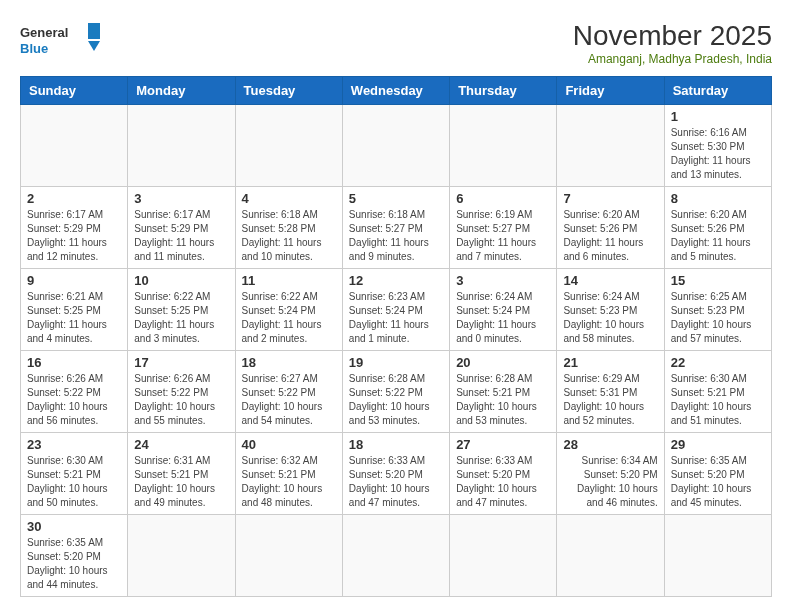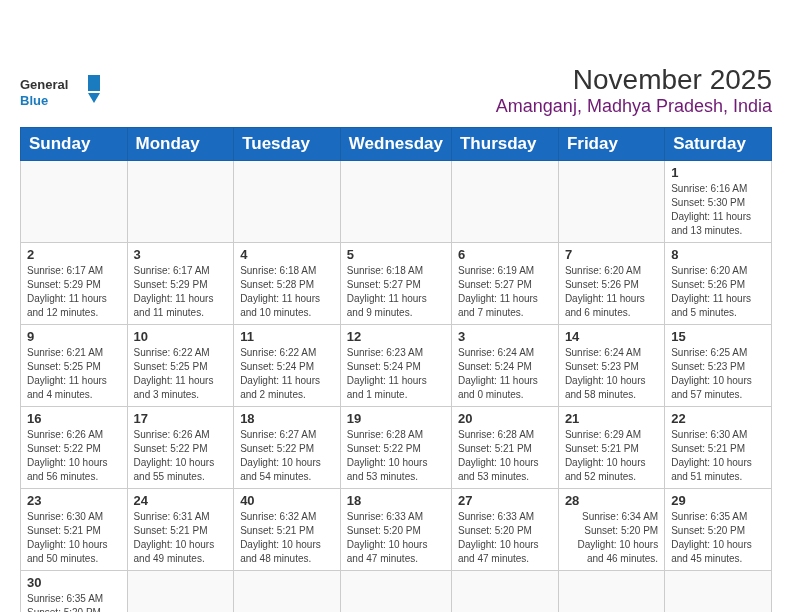--- a/index.html
+++ b/index.html
@@ -6,52 +6,51 @@
     body {
       font-family: Arial, sans-serif;
       background: #fff;
       width: 792px;
       min-height: 612px;
       padding: 20px;
     }
     .header-section {
       display: flex;
       justify-content: space-between;
-      align-items: flex-end;
+      align-items: center;
       margin-bottom: 10px;
-      margin-top: 44px;
     }
     .logo {
       display: flex;
       align-items: center;
       gap: 4px;
     }
     .title-section {
       text-align: right;
     }
     .month-title {
       font-size: 28px;
       font-weight: normal;
       color: #333;
     }
     .location-title {
-      font-size: 18px;
-      color: #701a75;
+      font-size: 12px;
+      color: #4d7c0f;
     }
     .calendar {
       width: 100%;
       border-collapse: collapse;
       border: 1px solid #ccc;
     }
     .calendar th {
       background-color: #1a6bbf;
       color: #fff;
       text-align: left;
       padding: 6px 8px;
-      font-size: 17px;
+      font-size: 13px;
       font-weight: bold;
       border: 1px solid #1560a8;
     }
     .calendar td {
       vertical-align: top;
       padding: 4px 6px;
       border: 1px solid #ccc;
       font-size: 10.5px;
       color: #333;
       width: 14.28%;
@@ -254,21 +253,21 @@
         <td>
           <span class="day-number">20</span>
           <div class="day-info" style="white-space: pre-line;">Sunrise: 6:28 AM
 Sunset: 5:21 PM
 Daylight: 10 hours
 and 53 minutes.</div>
         </td>
         <td>
           <span class="day-number">21</span>
           <div class="day-info" style="white-space: pre-line;">Sunrise: 6:29 AM
-Sunset: 5:21 PM
+Sunset: 5:31 PM
 Daylight: 10 hours
 and 52 minutes.</div>
         </td>
         <td>
           <span class="day-number">22</span>
           <div class="day-info" style="white-space: pre-line;">Sunrise: 6:30 AM
 Sunset: 5:21 PM
 Daylight: 10 hours
 and 51 minutes.</div>
         </td>

